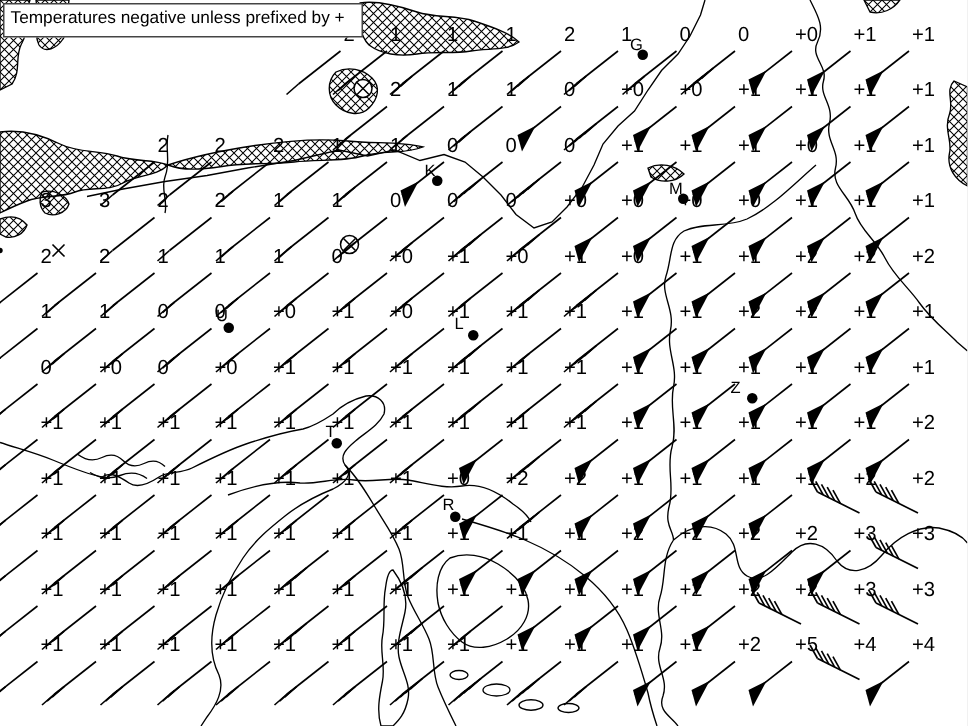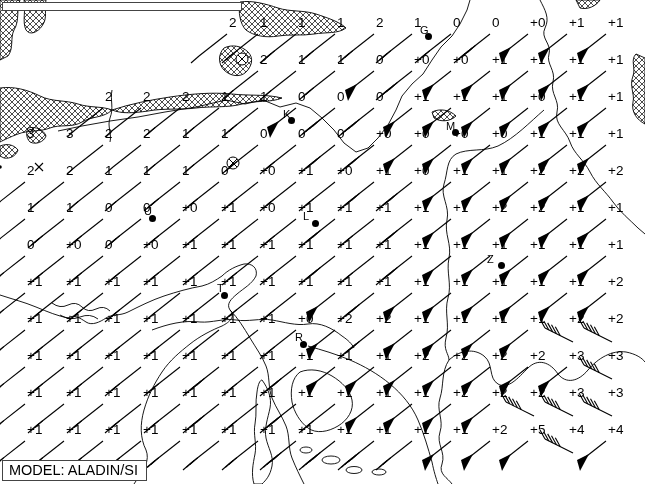--- a/index.html
+++ b/index.html
@@ -1599,18 +1599,16 @@
       <span class="citydot" style="left: 312px; top: 220px;"></span>
       <span class="cityletter" style="left: 217px; top: 282px;">T</span>
       <span class="citydot" style="left: 221px; top: 292px;"></span>
       <span class="cityletter" style="left: 295px; top: 331px;">R</span>
       <span class="citydot" style="left: 300px; top: 341px;"></span>
       <span class="cityletter" style="left: 487px; top: 253px;">Z</span>
       <span class="citydot" style="left: 498px; top: 262px;"></span>
     </div>
 
   <div class="info-box" id="info-box">
+      <div>Temperatures negative unless prefixed by +</div>
     </div>
 
-  <div class="model-box">
-    <span>MODEL: ALADIN/SI</span>
-  </div>
 </div>
 
 </body></html>

